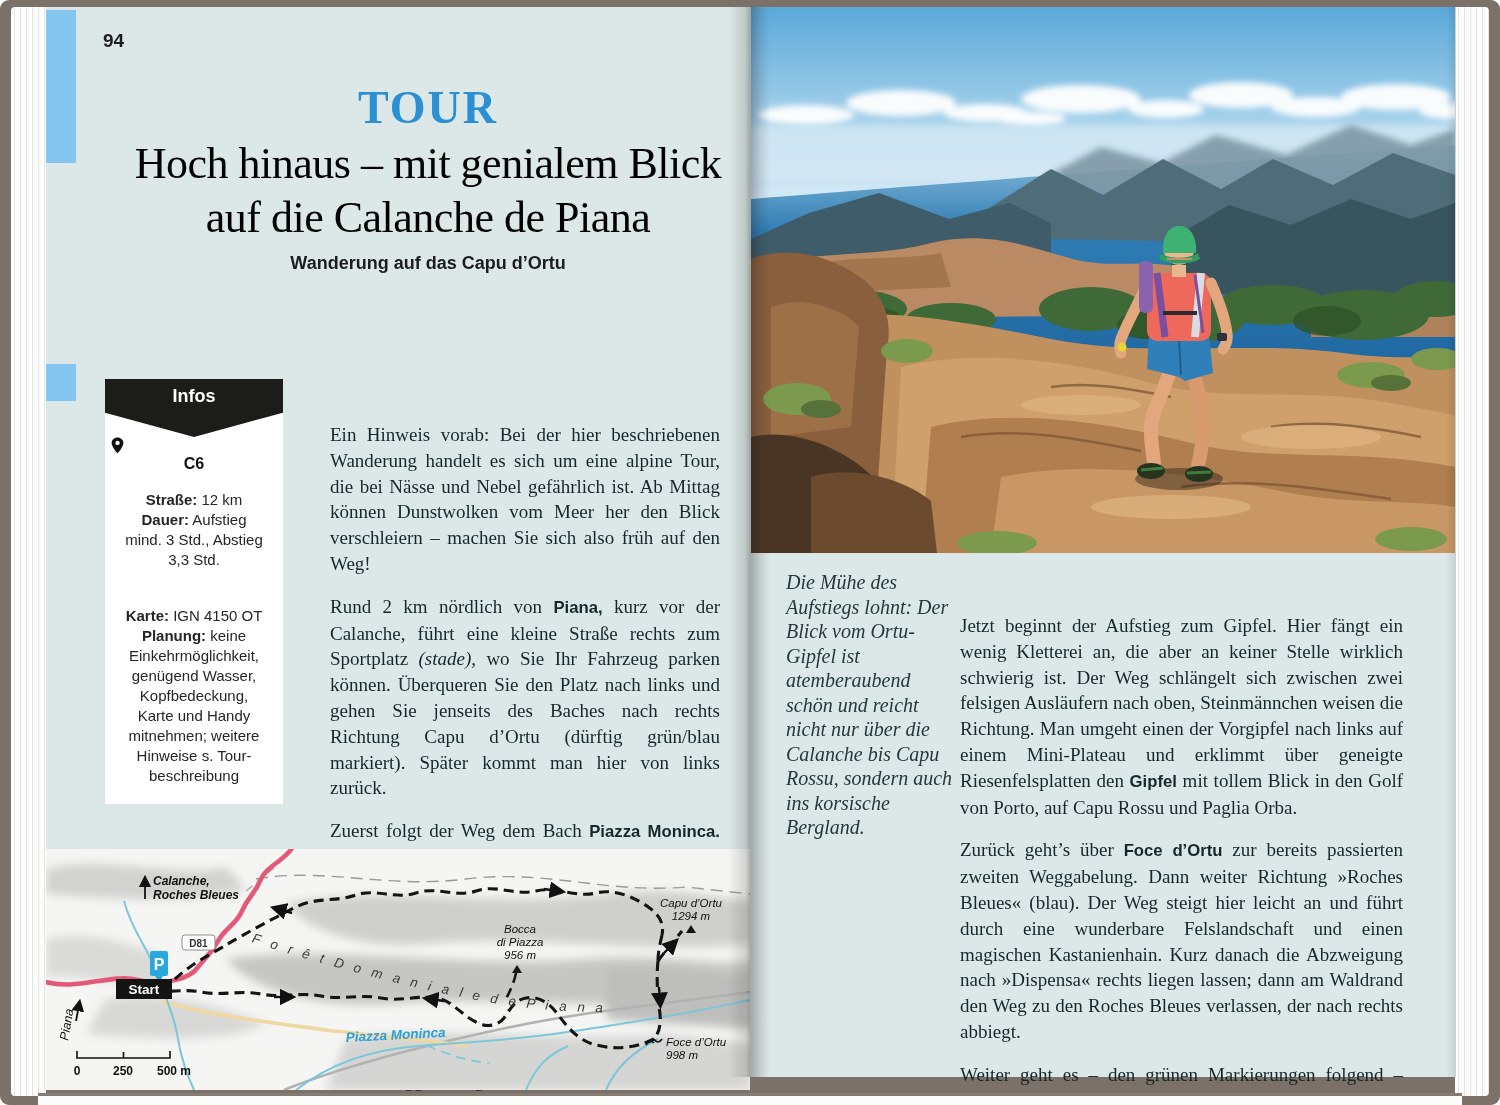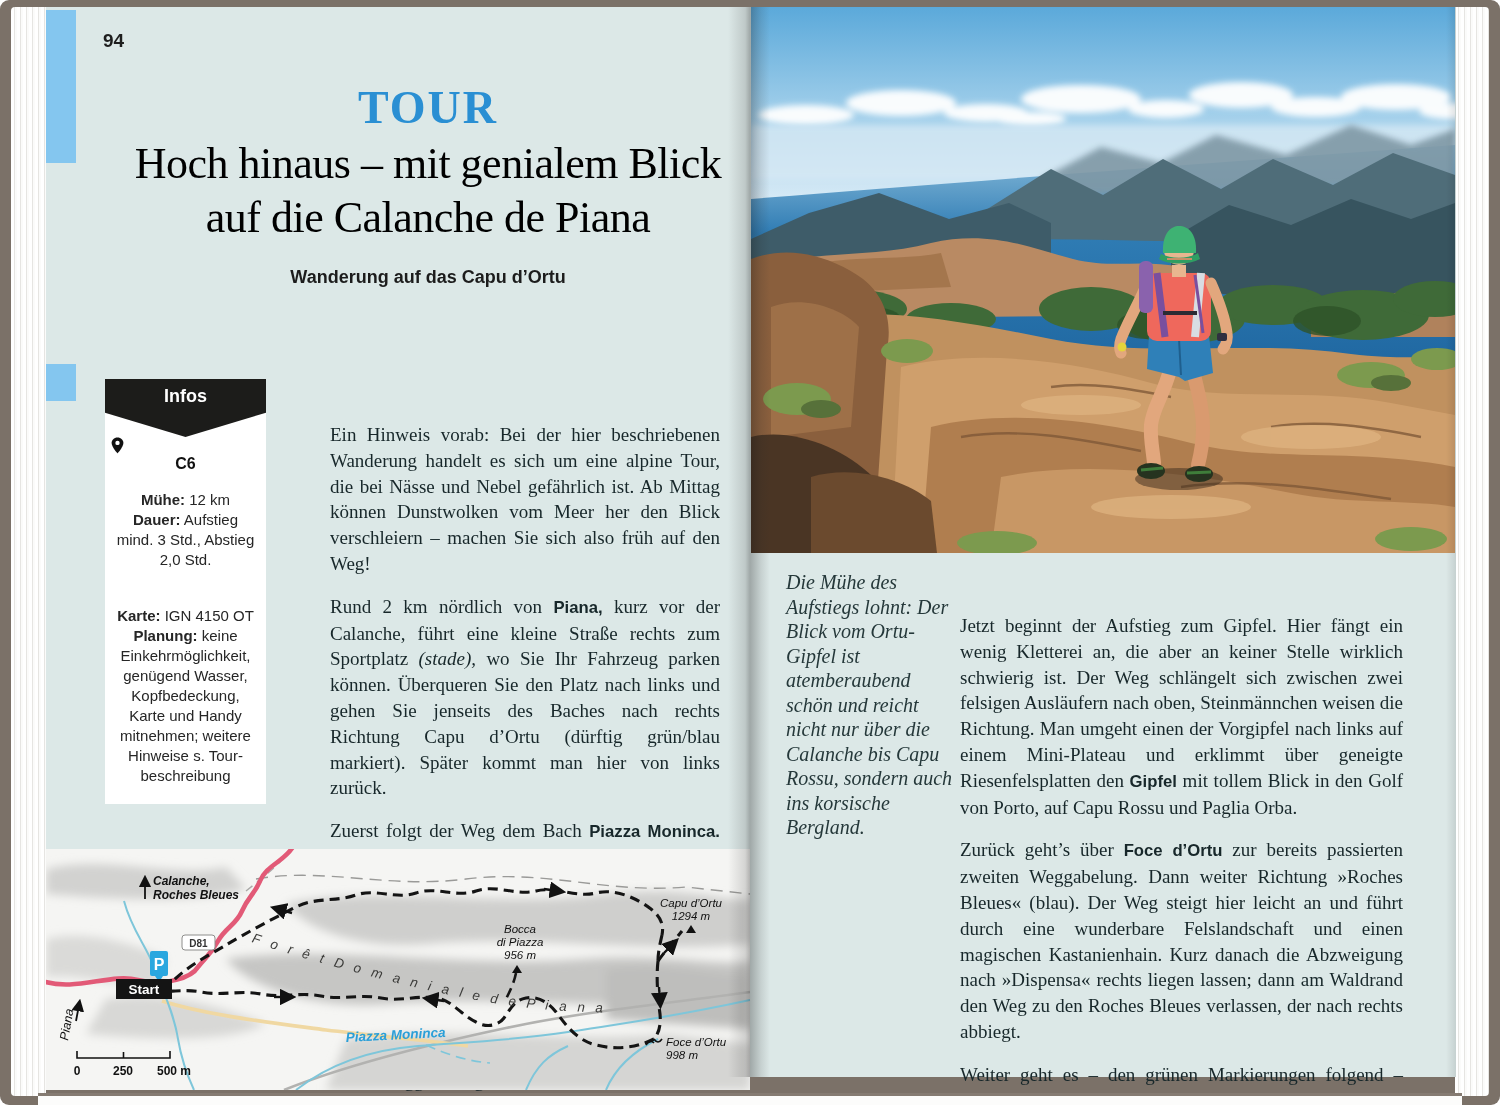--- a/index.html
+++ b/index.html
@@ -27,24 +27,24 @@
   .tab-large{top:3px;height:153px;}
   .tab-small{top:357px;height:37px;}
   
   .pagenum{position:absolute;left:57px;top:23px;font-family:"Liberation Sans",sans-serif;
     font-weight:bold;font-size:19px;color:#1e1e1e;}
   .headerblock{position:absolute;left:52px;top:76px;width:660px;text-align:center;}
   .kicker{font-family:"Liberation Serif",serif;font-weight:bold;font-size:46px;letter-spacing:2px;
     color:#2a8fd3;line-height:50px;}
   .title{font-family:"Liberation Serif",serif;font-weight:500;font-size:44px;line-height:54px;
     color:#000000;margin-top:4px;letter-spacing:-0.5px;}
-  .subtitle{margin-top:22px;font-family:"Liberation Sans",sans-serif;font-weight:bold;
+  .subtitle{margin-top:8px;font-family:"Liberation Sans",sans-serif;font-weight:bold;
     font-size:18px;color:#1c1c1c;}
   
-  .infos{position:absolute;left:59px;top:372px;width:161px;background:#ffffff;
+  .infos{position:absolute;left:59px;top:372px;width:178px;background:#ffffff;
     padding:56px 6px 18px 6px;box-sizing:border-box;text-align:center;
     font-family:"Liberation Sans",sans-serif;font-size:15px;line-height:20px;color:#262626;}
   .infos-header{position:absolute;top:0;left:0;right:0;height:58px;background:#1c1c1a;
     clip-path:polygon(0 0,100% 0,100% 58%,50% 100%,0 58%);}
   .infos-header span{display:block;margin-top:7px;color:#fff;font-weight:bold;font-size:18px;}
   .loc-row{font-weight:bold;font-size:16px;margin:2px 0 16px 0;color:#111;}
   .loc-row svg{vertical-align:-3px;margin-right:3px;}
   .info-block2{margin-top:36px;}
   .info-line .b{font-weight:bold;}
   
@@ -86,24 +86,24 @@
       <div class="infos-header">
         <span>Infos</span>
       </div>
       <div class="loc-row">
         <svg width="13" height="17" viewBox="0 0 13 17">
           <path d="M6.5 0.5 C3 0.5 0.6 3 0.6 6.1 C0.6 10 6.5 16.5 6.5 16.5 C6.5 16.5 12.4 10 12.4 6.1 C12.4 3 10 0.5 6.5 0.5 Z" fill="#111"></path>
           <circle cx="6.5" cy="5.9" r="2.2" fill="#fff"></circle>
         </svg><span>C6</span>
       </div>
       <div class="info-block1">
-          <div class="info-line"><span class="b">Mühe:</span><span> 12 km</span></div>
+          <div class="info-line"><span class="b">Straße:</span><span> 12 km</span></div>
           <div class="info-line"><span class="b">Dauer:</span><span> Aufstieg</span></div>
           <div class="info-line"><span>mind. 3 Std., Abstieg</span></div>
-          <div class="info-line"><span>2,0 Std.</span></div>
+          <div class="info-line"><span>3,3 Std.</span></div>
         </div>
       <div class="info-block2">
           <div class="info-line"><span class="b">Karte:</span><span> IGN 4150 OT</span></div>
           <div class="info-line"><span class="b">Planung:</span><span> keine</span></div>
           <div class="info-line"><span>Einkehrmöglichkeit,</span></div>
           <div class="info-line"><span>genügend Wasser,</span></div>
           <div class="info-line"><span>Kopfbedeckung,</span></div>
           <div class="info-line"><span>Karte und Handy</span></div>
           <div class="info-line"><span>mitnehmen; weitere</span></div>
           <div class="info-line"><span>Hinweise s. Tour-</span></div>

